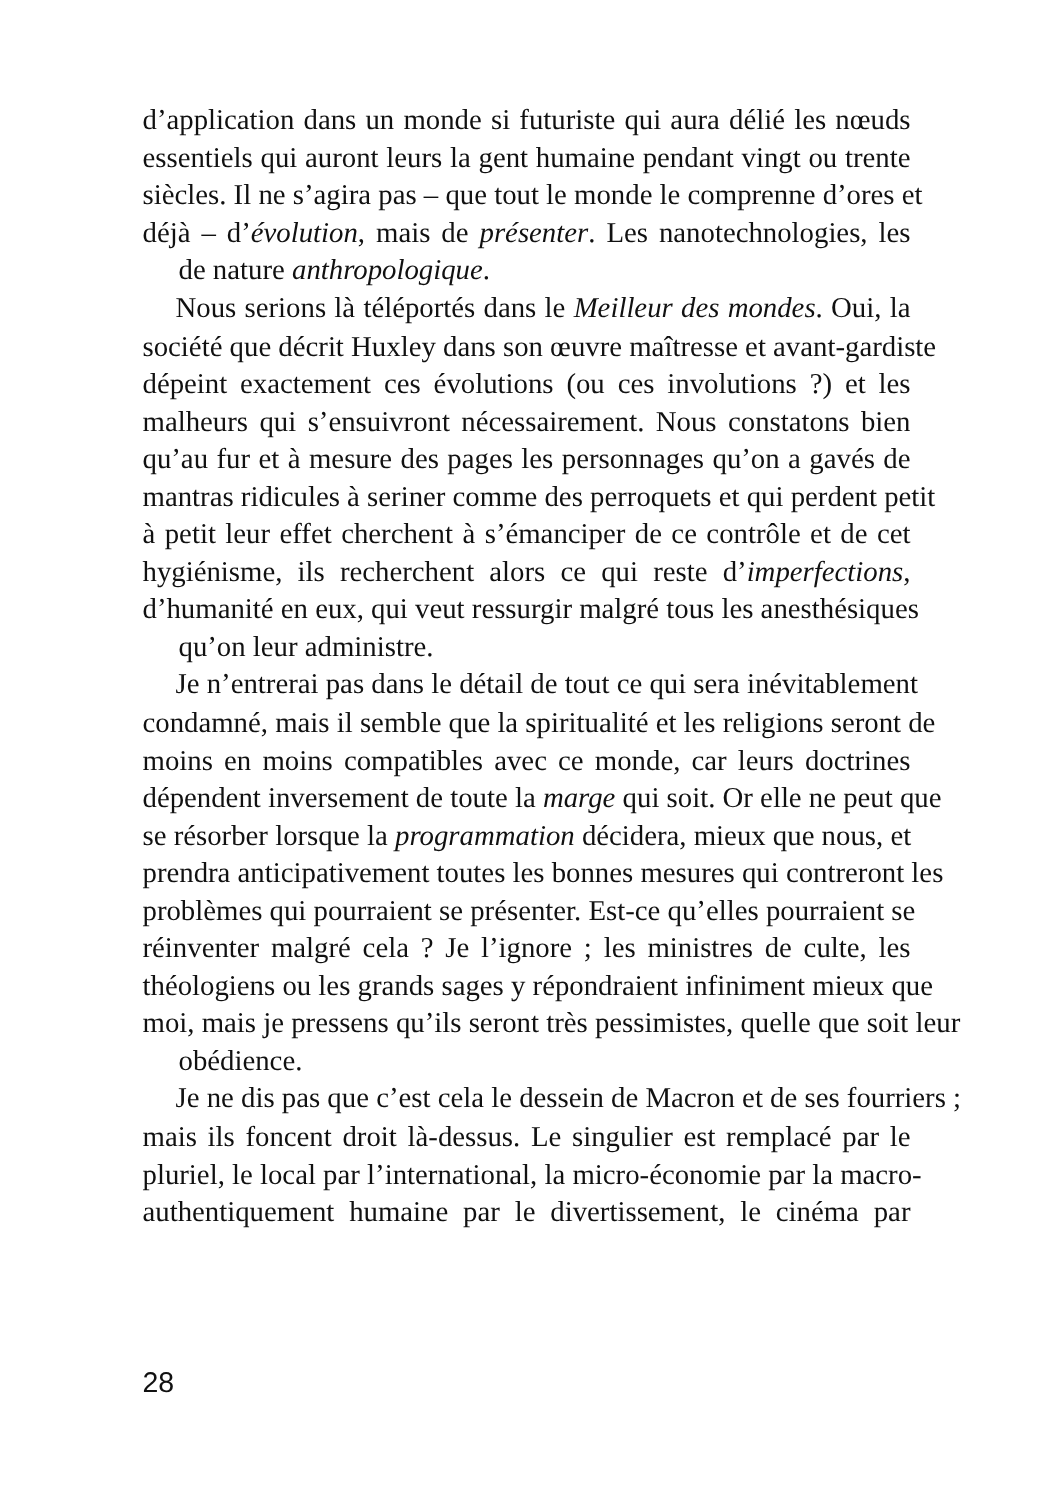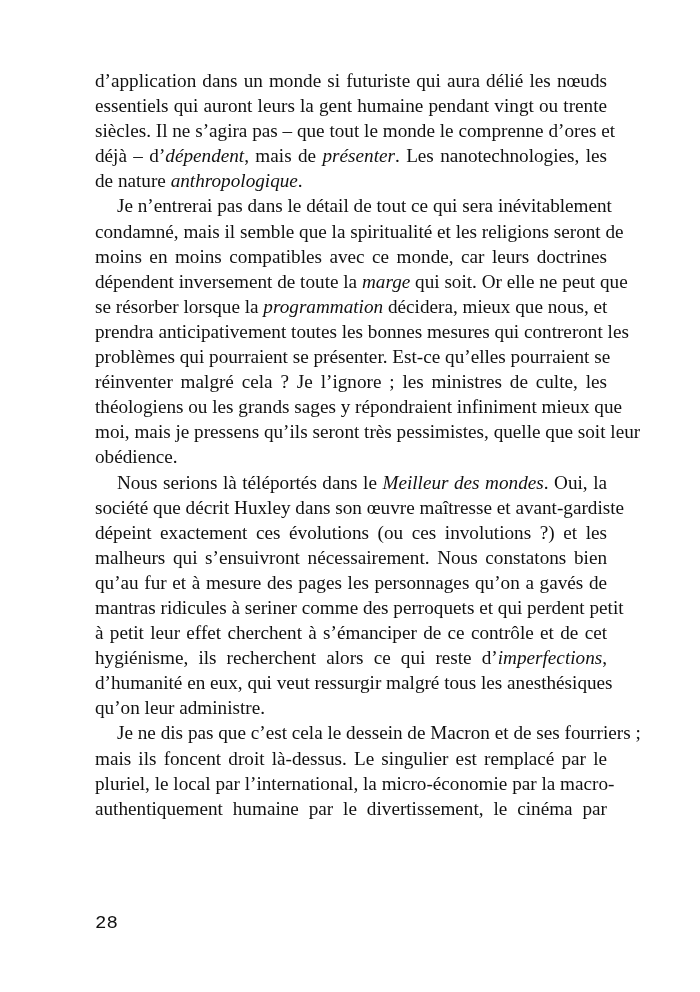--- a/index.html
+++ b/index.html
@@ -16,69 +16,69 @@
     text-align: justify;
     hyphens: none;
   }
   .line {
     display: block;
     white-space: nowrap;
     text-align: justify;
     text-align-last: justify;
     height: 25.1px;
   }
-  .line.last { text-align-last: left; }
+  .line.last { text-align-last: left; margin-left: 24px; }
   .line.indent { padding-left: 22px; }
   .para { margin: 0; }
   em { font-style: italic; }
   .folio {
     position: absolute;
     left: 95px;
     top: 912px;
-    font-family: Liberation Mono, monospace;
+    font-family: Liberation Sans, sans-serif;
     font-size: 19px;
     color: #111111;
   }
 </style>
 </head>
 <body>
 
 <div class="page" id="body">
     <div class="para">
       <span class="line"><span>d’application dans un monde si futuriste qui aura délié les nœuds</span></span>
       <span class="line"><span>essentiels qui auront leurs la gent humaine pendant vingt ou trente</span></span>
       <span class="line"><span>siècles. Il ne s’agira pas – que tout le monde le comprenne d’ores et</span></span>
-      <span class="line"><span>déjà – d’</span><em>dépendent</em><span>, mais de </span><em>présenter</em><span>. Les nanotechnologies, les</span></span>
+      <span class="line"><span>déjà – d’</span><em>évolution</em><span>, mais de </span><em>présenter</em><span>. Les nanotechnologies, les</span></span>
       <span class="line last"><span>de nature </span><em>anthropologique</em><span>.</span></span>
+    </div>
+    <div class="para">
+      <span class="line indent"><span>Nous serions là téléportés dans le </span><em>Meilleur des mondes</em><span>. Oui, la</span></span>
+      <span class="line"><span>société que décrit Huxley dans son œuvre maîtresse et avant-gardiste</span></span>
+      <span class="line"><span>dépeint exactement ces évolutions (ou ces involutions ?) et les</span></span>
+      <span class="line"><span>malheurs qui s’ensuivront nécessairement. Nous constatons bien</span></span>
+      <span class="line"><span>qu’au fur et à mesure des pages les personnages qu’on a gavés de</span></span>
+      <span class="line"><span>mantras ridicules à seriner comme des perroquets et qui perdent petit</span></span>
+      <span class="line"><span>à petit leur effet cherchent à s’émanciper de ce contrôle et de cet</span></span>
+      <span class="line"><span>hygiénisme, ils recherchent alors ce qui reste d’</span><em>imperfections</em><span>,</span></span>
+      <span class="line"><span>d’humanité en eux, qui veut ressurgir malgré tous les anesthésiques</span></span>
+      <span class="line last"><span>qu’on leur administre.</span></span>
     </div>
     <div class="para">
       <span class="line indent"><span>Je n’entrerai pas dans le détail de tout ce qui sera inévitablement</span></span>
       <span class="line"><span>condamné, mais il semble que la spiritualité et les religions seront de</span></span>
       <span class="line"><span>moins en moins compatibles avec ce monde, car leurs doctrines</span></span>
       <span class="line"><span>dépendent inversement de toute la </span><em>marge</em><span> qui soit. Or elle ne peut que</span></span>
       <span class="line"><span>se résorber lorsque la </span><em>programmation</em><span> décidera, mieux que nous, et</span></span>
       <span class="line"><span>prendra anticipativement toutes les bonnes mesures qui contreront les</span></span>
       <span class="line"><span>problèmes qui pourraient se présenter. Est-ce qu’elles pourraient se</span></span>
       <span class="line"><span>réinventer malgré cela ? Je l’ignore ; les ministres de culte, les</span></span>
       <span class="line"><span>théologiens ou les grands sages y répondraient infiniment mieux que</span></span>
       <span class="line"><span>moi, mais je pressens qu’ils seront très pessimistes, quelle que soit leur</span></span>
       <span class="line last"><span>obédience.</span></span>
     </div>
     <div class="para">
-      <span class="line indent"><span>Nous serions là téléportés dans le </span><em>Meilleur des mondes</em><span>. Oui, la</span></span>
-      <span class="line"><span>société que décrit Huxley dans son œuvre maîtresse et avant-gardiste</span></span>
-      <span class="line"><span>dépeint exactement ces évolutions (ou ces involutions ?) et les</span></span>
-      <span class="line"><span>malheurs qui s’ensuivront nécessairement. Nous constatons bien</span></span>
-      <span class="line"><span>qu’au fur et à mesure des pages les personnages qu’on a gavés de</span></span>
-      <span class="line"><span>mantras ridicules à seriner comme des perroquets et qui perdent petit</span></span>
-      <span class="line"><span>à petit leur effet cherchent à s’émanciper de ce contrôle et de cet</span></span>
-      <span class="line"><span>hygiénisme, ils recherchent alors ce qui reste d’</span><em>imperfections</em><span>,</span></span>
-      <span class="line"><span>d’humanité en eux, qui veut ressurgir malgré tous les anesthésiques</span></span>
-      <span class="line last"><span>qu’on leur administre.</span></span>
-    </div>
-    <div class="para">
       <span class="line indent"><span>Je ne dis pas que c’est cela le dessein de Macron et de ses fourriers ;</span></span>
       <span class="line"><span>mais ils foncent droit là-dessus. Le singulier est remplacé par le</span></span>
       <span class="line"><span>pluriel, le local par l’international, la micro-économie par la macro-</span></span>
       <span class="line"><span>authentiquement humaine par le divertissement, le cinéma par</span></span>
     </div>
   </div>
 <div class="folio">28</div>
 
 </body></html>

